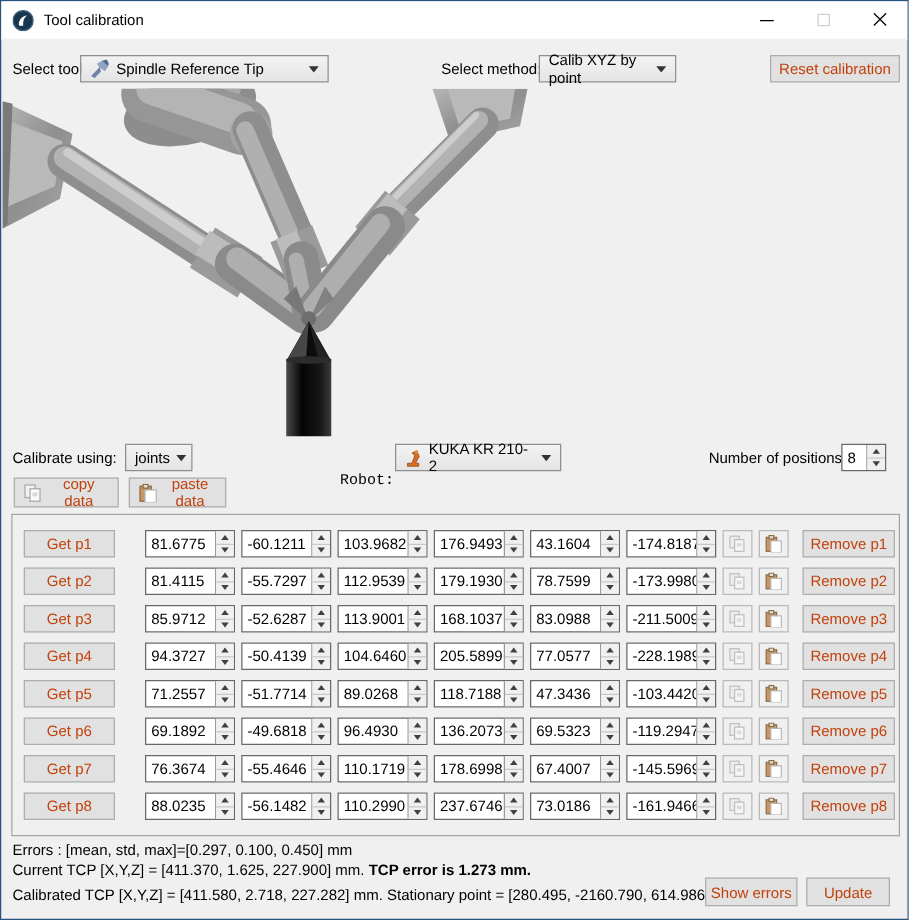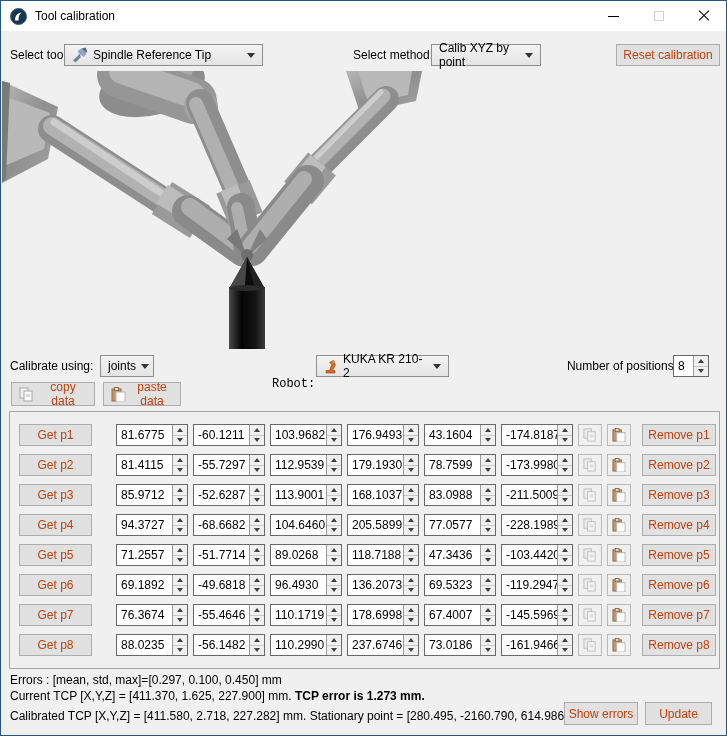--- a/index.html
+++ b/index.html
@@ -552,21 +552,21 @@
         <span class="spin-btns">
           <span class="sb">
               <i class="tri-up"></i>
             </span>
           <span class="sb">
               <i class="tri-down"></i>
             </span>
         </span>
       </div>
       <div class="spinbox">
-        <span class="spin-val">-68.6682</span>
+        <span class="spin-val">-50.4139</span>
         <span class="spin-btns">
           <span class="sb">
               <i class="tri-up"></i>
             </span>
           <span class="sb">
               <i class="tri-down"></i>
             </span>
         </span>
       </div>
       <div class="spinbox">

